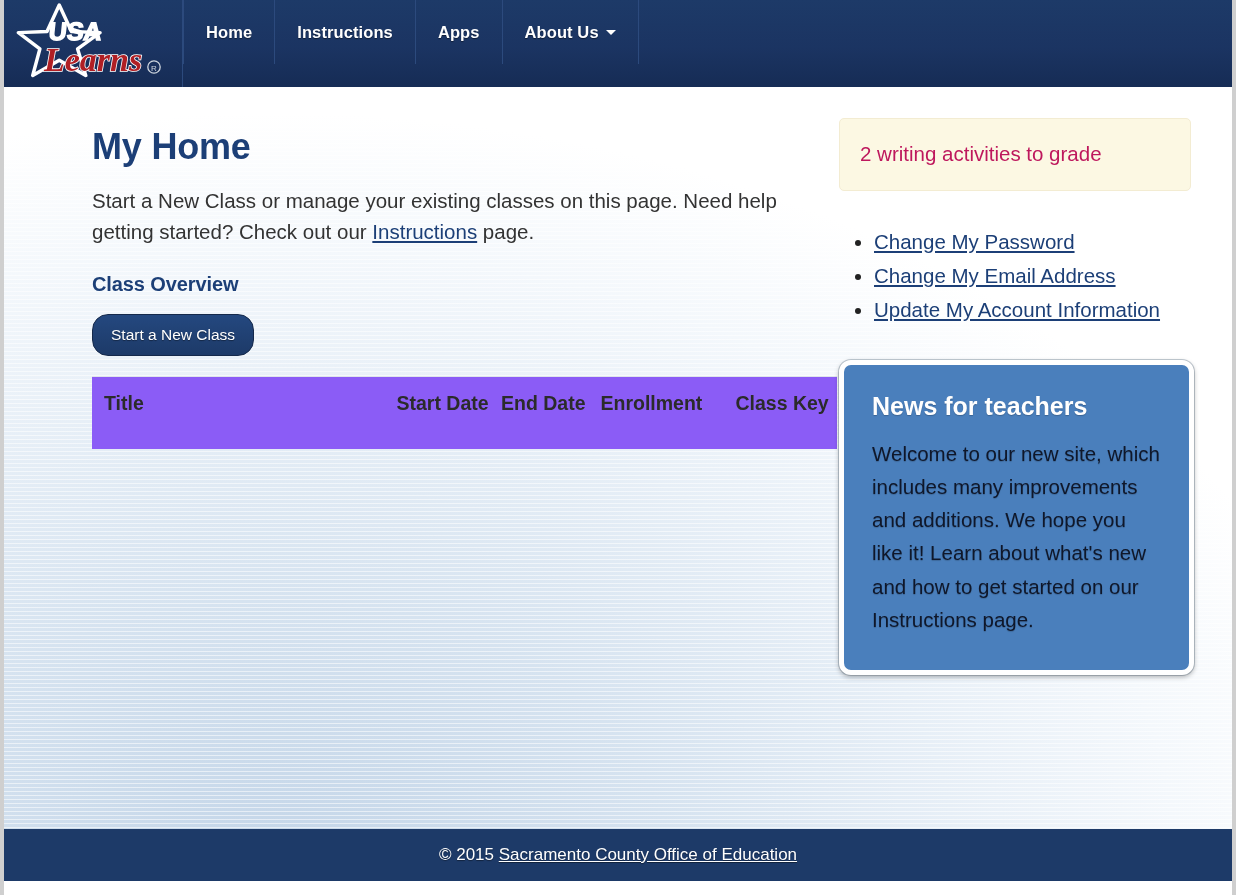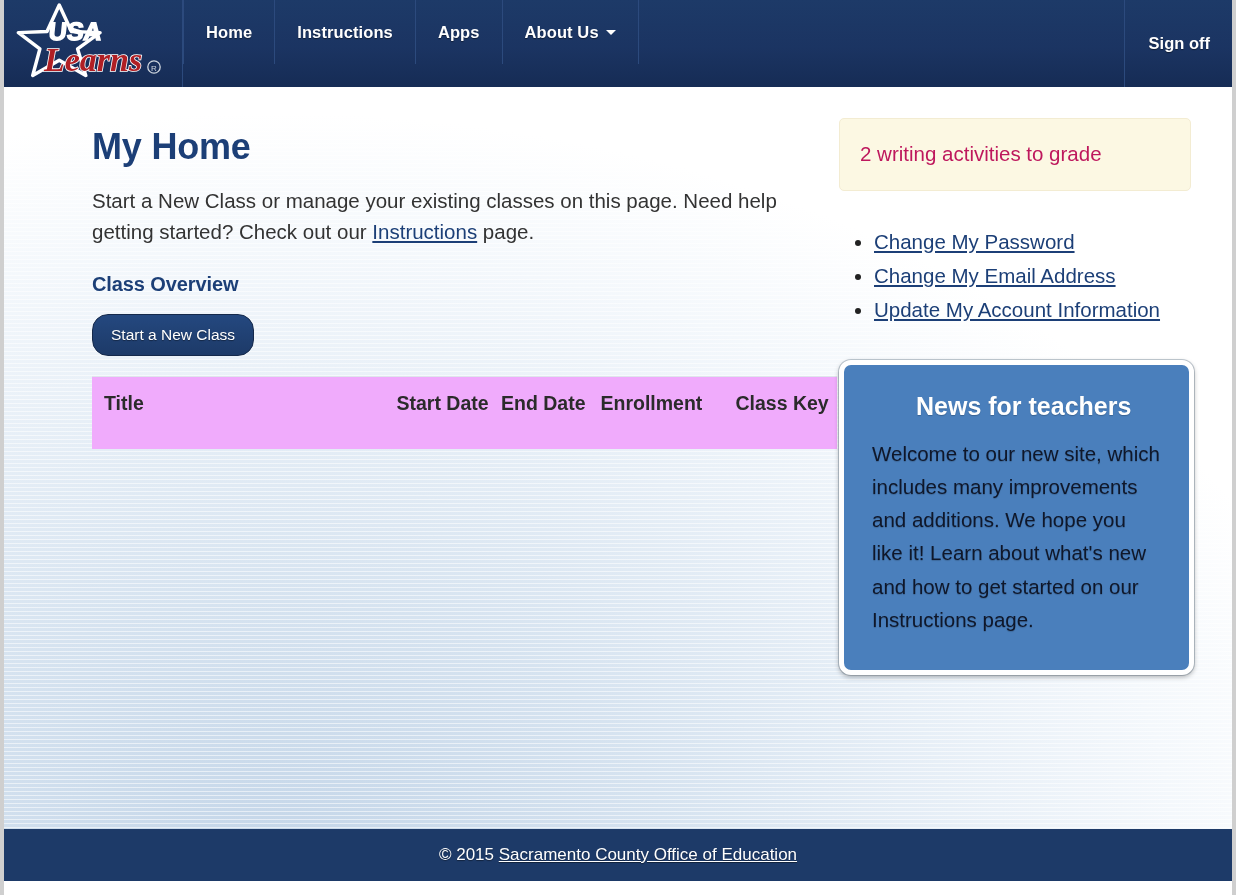--- a/index.html
+++ b/index.html
@@ -195,21 +195,21 @@
     background: #fbfbfb;
     border-top: 1px solid #dfe5ec;
   }
   .class-table th {
     text-align: left;
     vertical-align: top;
     font-size: 19.5px;
     font-weight: bold;
     color: #2b2b2b;
     padding: 16px 8px 34px 0;
-    background: #f0abfc;
+    background: #8b5cf6;
     line-height: 1.12;
   }
   .class-table th.c-title      { width: 300px; padding-left: 12px; }
   .class-table th.c-start      { width: 103px; }
   .class-table th.c-end        { width:  98px; }
   .class-table th.c-enroll     { width: 133px; }
   .class-table th.c-key        { width: 100px; }
 
   
   .col-side {
@@ -254,21 +254,20 @@
     padding: 28px 28px 34px 28px;
     width: 355px;
   }
   .news-title {
     color: #ffffff;
     font-size: 25px;
     font-weight: bold;
     line-height: 1.1;
     margin-bottom: 16px;
     text-shadow: 0 1px 1px rgba(0,0,0,.22);
-    margin-left: 44px;
   }
   .news-body {
     color: #0f172a;
     font-size: 20.5px;
     line-height: 1.62;
     text-shadow: 0 1px 1px rgba(0,0,0,.18);
   }
 
   
   #footer {
@@ -332,23 +331,20 @@
         <span>Apps</span>
       </a>
       <a class="nav-item">
         <span>About Us</span>
         <span class="caret"></span>
       </a>
     </div>
 
     <div class="nav-spacer"></div>
 
-    <div class="nav-right">
-      <a class="nav-signoff">Sign off</a>
-    </div>
   </div>
 
   <div id="content">
     <div class="container">
 
       <div class="col-main">
 
         <h1 class="page-title">My Home</h1>
 
         <p class="intro"><span>Start a New Class or manage your existing classes on this page. Need help getting started? Check out our </span><a>Instructions</a><span> page.</span></p>

